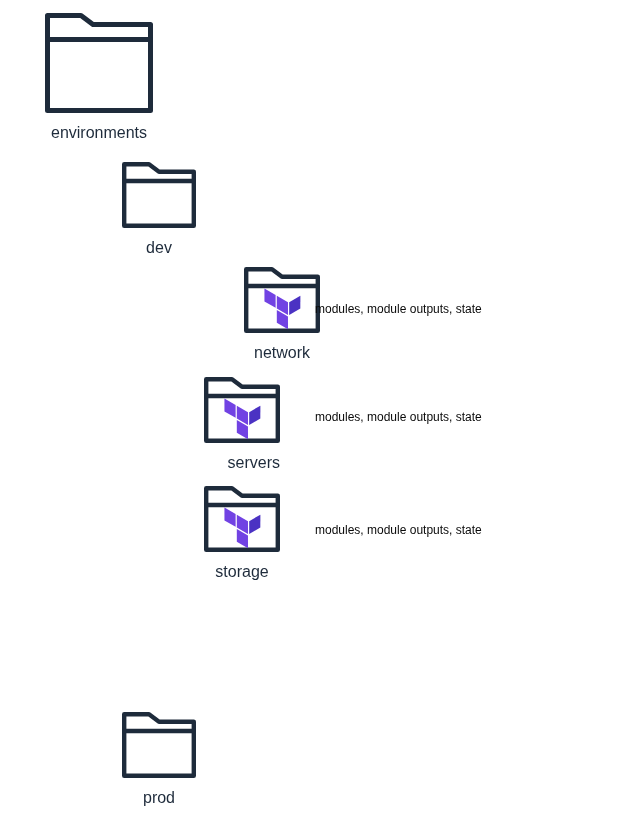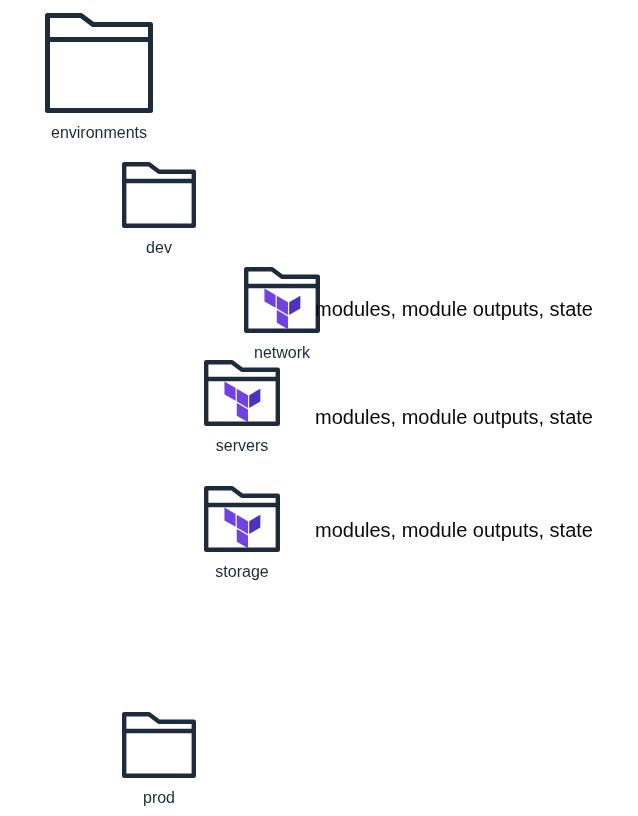--- a/index.html
+++ b/index.html
@@ -27,21 +27,21 @@
   .node-label {
     margin-top: 12px;
     font-size: 16px;
     line-height: 16px;
     color: var(--label, #1e2b3b);
     white-space: nowrap;
     text-align: center;
   }
   .annotation {
     position: absolute;
-    font-size: 20px;
+    font-size: 12px;
     line-height: 18px;
     color: var(--anno, #0a0a0a);
     white-space: nowrap;
     text-align: right;
   }
   .tf-light { fill: var(--tf-light, #7142e3); }
   .tf-dark  { fill: var(--tf-dark, #4b32c3); }
 </style>
 </head>
 <body>
@@ -71,21 +71,21 @@
       <g transform="translate(18 21.5) scale(1.7)">
         <path class="tf-light" d="M1.44 0v7.575l6.561 3.79V3.787z"></path>
         <path class="tf-light" d="M8.72 4.23v7.575l6.561 3.787V8.018z"></path>
         <path class="tf-dark" d="M22.56 4.227l-6.561 3.791v7.574l6.56-3.787z"></path>
         <path class="tf-light" d="M8.72 12.635v7.575L15.28 24v-7.578z"></path>
       </g>
     </svg>
     <div class="node-label">network</div>
   </div>
 
-  <div class="node" style="left:204px; top:360px; width:76px;">
+  <div class="node" style="left:204px; top:377px; width:76px;align-items:flex-end;">
     <svg class="folder-svg" width="76" height="66" viewBox="0 0 76 66">
       <path class="folder-stroke" stroke-width="4.4" d="M2.2 63.8 V2.2 H28 L38 9.8 H73.8 V63.8 Z"></path>
       <path class="folder-stroke" stroke-width="4.4" d="M2.2 19 H73.8"></path>
       <g transform="translate(18 21.5) scale(1.7)">
         <path class="tf-light" d="M1.44 0v7.575l6.561 3.79V3.787z"></path>
         <path class="tf-light" d="M8.72 4.23v7.575l6.561 3.787V8.018z"></path>
         <path class="tf-dark" d="M22.56 4.227l-6.561 3.791v7.574l6.56-3.787z"></path>
         <path class="tf-light" d="M8.72 12.635v7.575L15.28 24v-7.578z"></path>
       </g>
     </svg>

